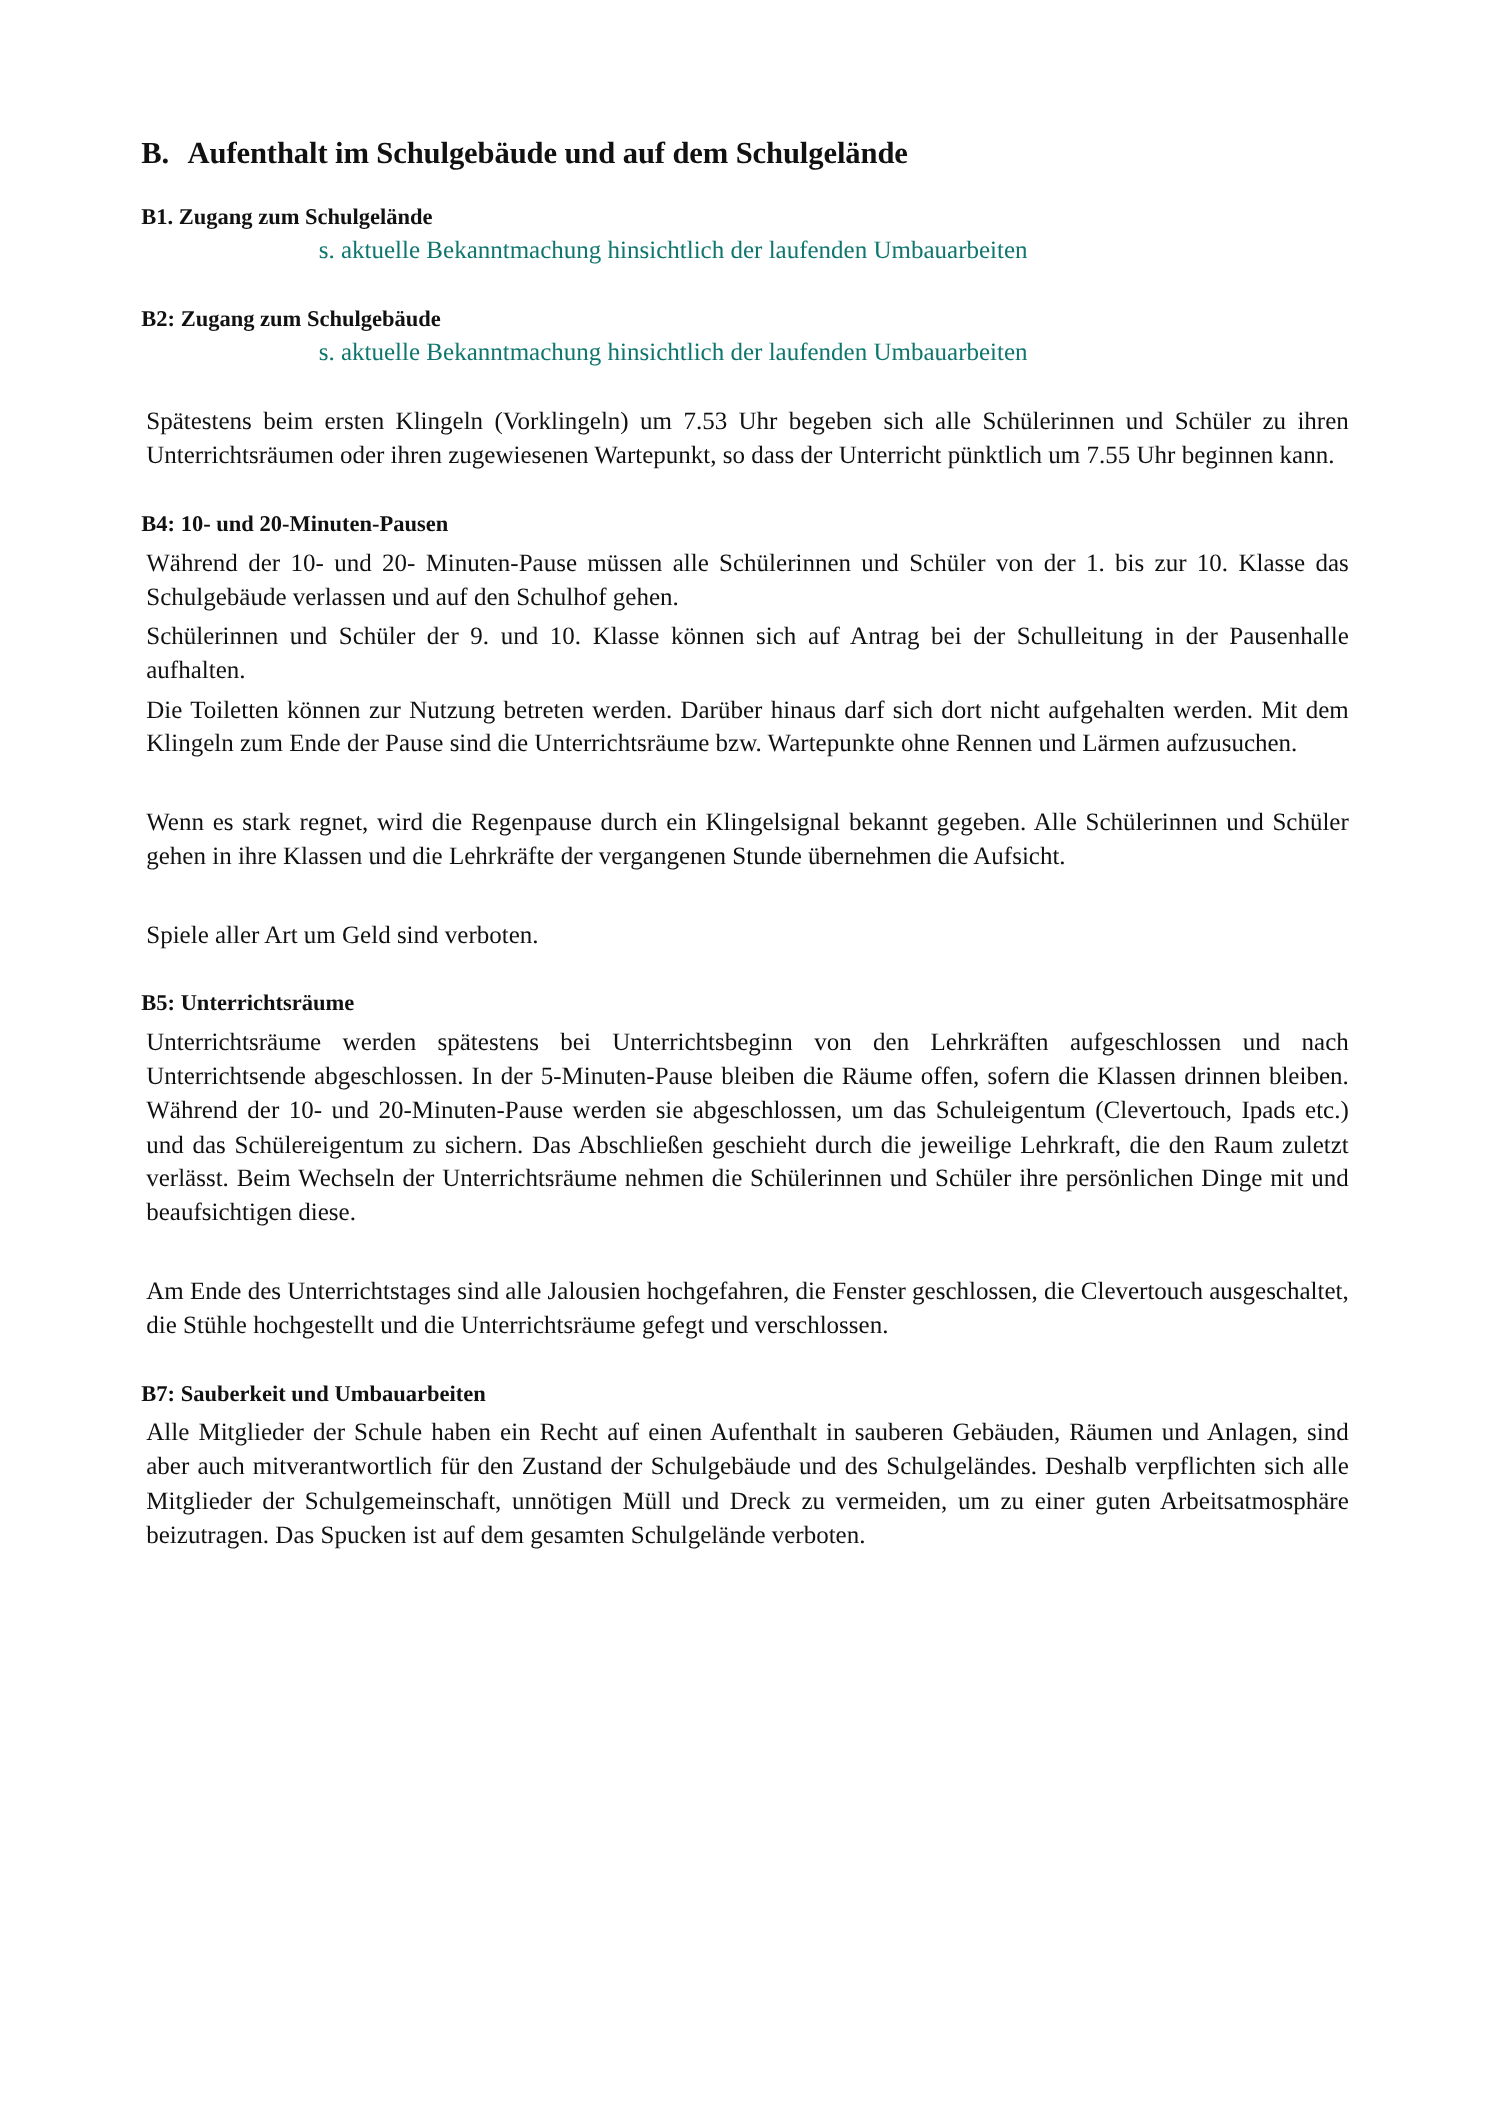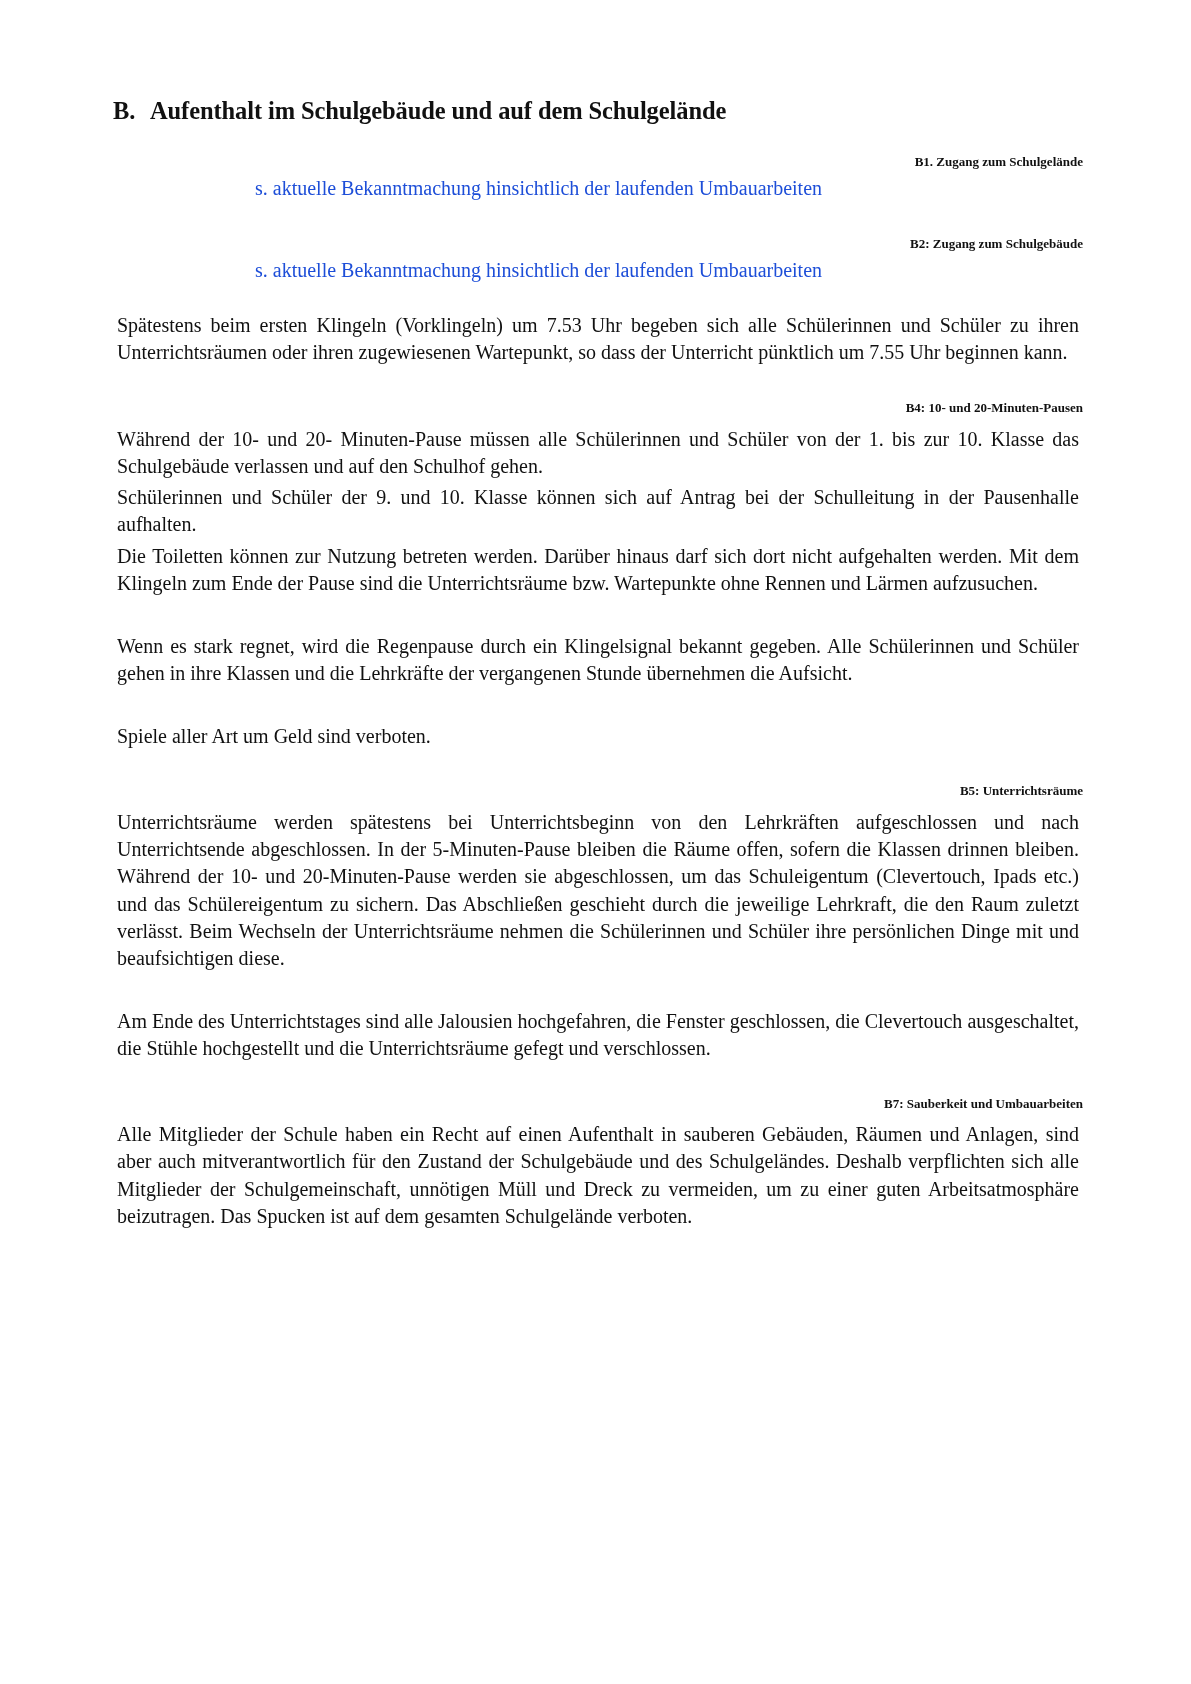--- a/index.html
+++ b/index.html
@@ -11,46 +11,45 @@
       width: 1191px;
       height: 1684px;
       position: relative;
       overflow: hidden;
       font-family: "Liberation Serif", "DejaVu Serif", serif;
       color: #111111;
     }
     .page {
       position: absolute;
       left: 113px;
-      top: 96px;
+      top: 108px;
       width: 970px;
     }
     .doc-title {
       font-size: 24.5px;
       font-weight: bold;
       margin: 0 0 22px 0;
       line-height: 30px;
       letter-spacing: -0.1px;
     }
     .doc-title .num {
       display: inline-block;
       width: 37px;
     }
     .section {
       margin: 0 0 27.5px 0;
     }
     .section-heading {
-      font-size: 13px;
+      font-size: 18px;
       font-weight: bold;
       line-height: 27.3px;
       margin: 0;
-      text-align: right;
     }
     .note {
-      color: #1d4ed8;
+      color: #0f766e;
       font-size: 20px;
       line-height: 27.3px;
       margin: 0 0 0 142px;
     }
     p.para {
       font-size: 20px;
       line-height: 27.3px;
       margin: 4px;
       text-align: justify;
       text-justify: inter-word;

